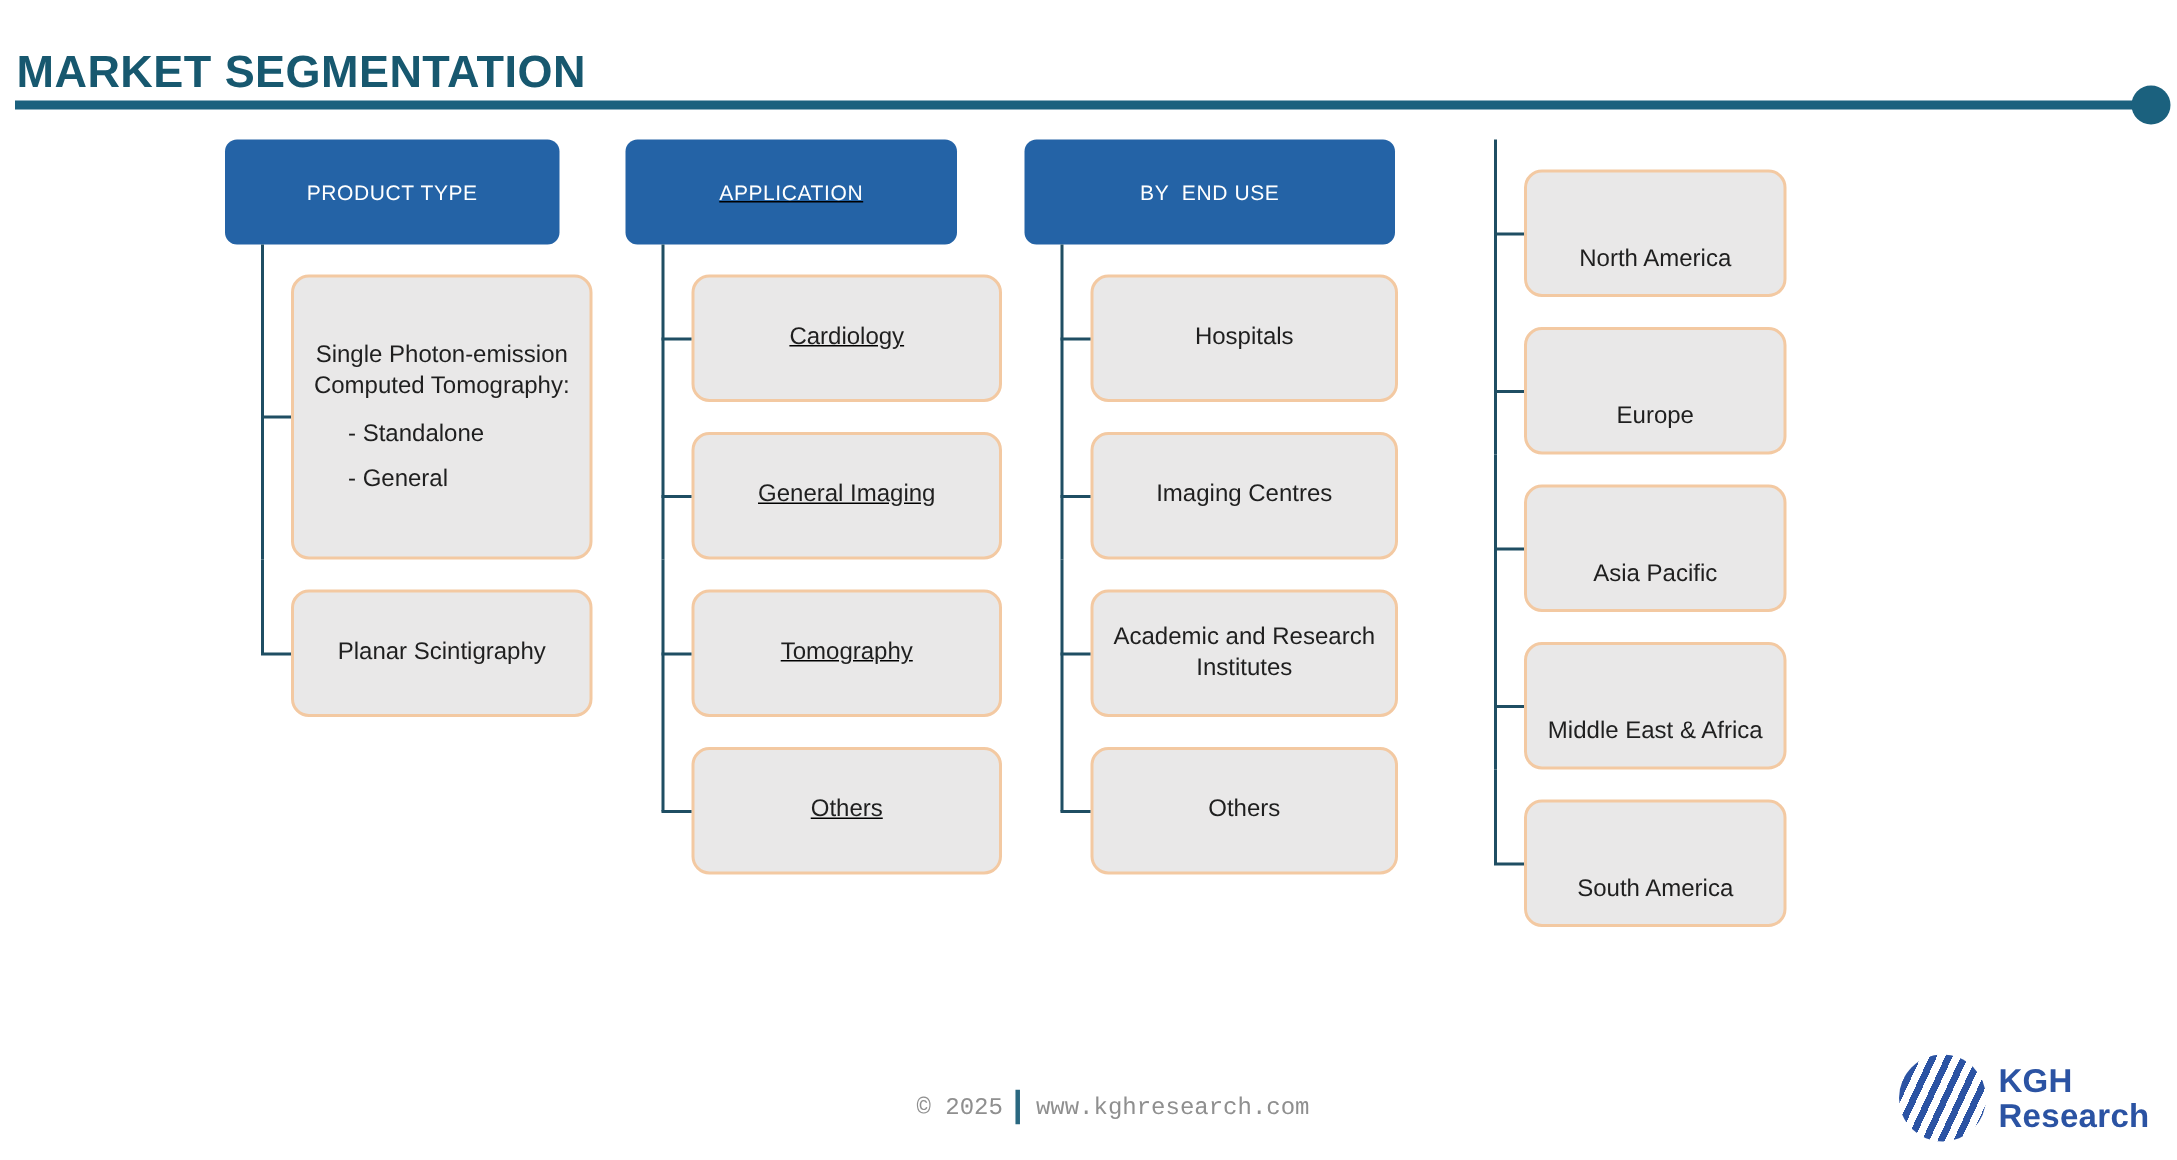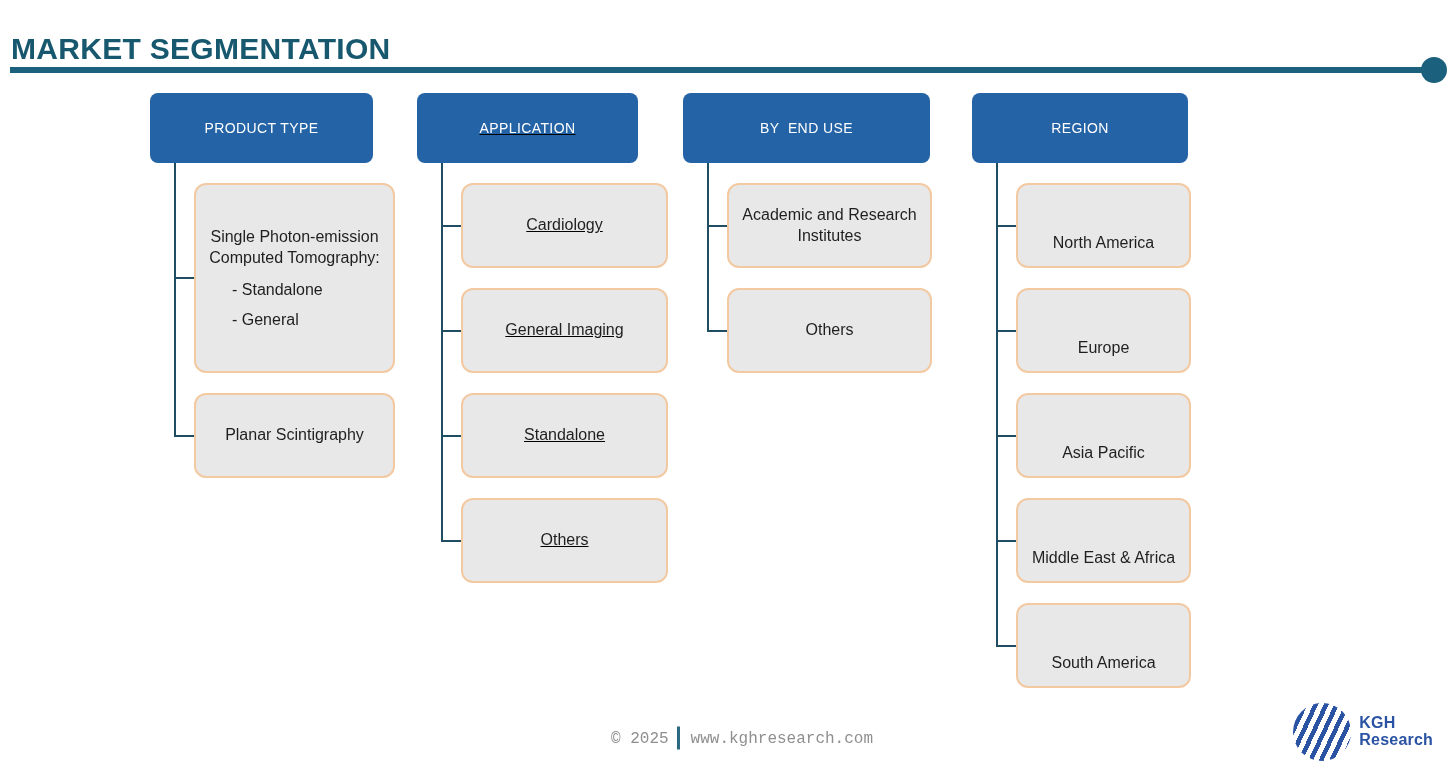--- a/index.html
+++ b/index.html
@@ -87,21 +87,21 @@
 
   
   .logo { position: absolute; right: 18px; top: 703px; display: flex; align-items: center; }
   .globe {
     width: 58px; height: 58px; border-radius: 50%;
     background: repeating-linear-gradient(115deg,
       var(--logo-blue, #2B53A3) 0 4.5px, #ffffff 4.5px 9.5px);
     margin-right: 8px;
   }
   .logo-text {
-    font-size: 16px; font-weight: 700; line-height: 1.05;
+    font-size: 22px; font-weight: 700; line-height: 1.05;
     color: var(--logo-blue, #2B53A3); letter-spacing: 0.2px;
   }
 </style>
 </head>
 <body>
 
 <div id="stage">
 
   <div class="page-title">MARKET SEGMENTATION</div>
   <div class="divider"></div>
@@ -133,47 +133,56 @@
               <div>Cardiology</div>
             </div>
           </div>
           <div class="wrap">
             <div class="item">
               <div>General Imaging</div>
             </div>
           </div>
           <div class="wrap">
             <div class="item">
-              <div>Standalone</div>
+              <div>Tomography</div>
             </div>
           </div>
           <div class="wrap last">
             <div class="item">
               <div>Others</div>
             </div>
           </div>
         </div>
       </div>
       <div class="column col2">
         <div class="col-header">BY  END USE</div>
         <div class="items">
           <div class="wrap">
             <div class="item">
+              <div>Hospitals</div>
+            </div>
+          </div>
+          <div class="wrap">
+            <div class="item">
+              <div>Imaging Centres</div>
+            </div>
+          </div>
+          <div class="wrap">
+            <div class="item">
               <div>Academic and Research Institutes</div>
             </div>
           </div>
           <div class="wrap last">
             <div class="item">
               <div>Others</div>
             </div>
           </div>
         </div>
       </div>
       <div class="column col3">
-        <div class="col-header">REGION</div>
         <div class="items">
           <div class="wrap">
             <div class="item">
               <div>North America</div>
             </div>
           </div>
           <div class="wrap">
             <div class="item">
               <div>Europe</div>
             </div>

